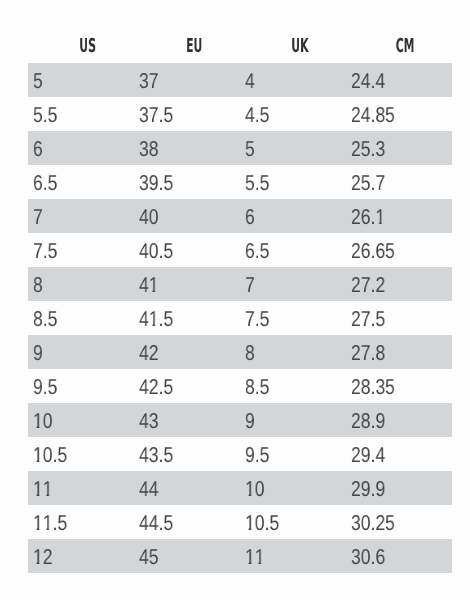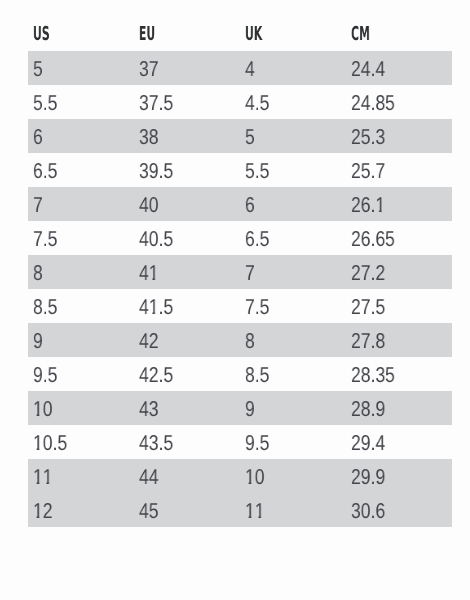--- a/index.html
+++ b/index.html
@@ -26,23 +26,23 @@
     width: 424.3px;
     border-collapse: collapse;
     table-layout: fixed;
   }
   .size-table col.c0 { width: 105.55px; }
   .size-table col.c1 { width: 106px; }
   .size-table col.c2 { width: 106.5px; }
   .size-table col.c3 { width: 106.25px; }
 
   .size-table thead th {
-    height: 51px;
+    height: 63px;
     padding: 0;
-    text-align: left;
+    text-align: right;
     vertical-align: bottom;
     background: #fdfdfd;
     margin-left: 32px;
   }
   .hdr-label {
     display: block;
     font-family: "DejaVu Sans", sans-serif;
     font-weight: 700;
     font-stretch: condensed;
     font-size: 19.2px;
@@ -181,20 +181,26 @@
           <td><span class="cell-val">43.5</span></td>
           <td><span class="cell-val">9.5</span></td>
           <td><span class="cell-val">29.4</span></td>
         </tr>
         <tr class="alt">
           <td><span class="cell-val"><span class="glyph-one">1</span><span class="glyph-one">1</span></span></td>
           <td><span class="cell-val">44</span></td>
           <td><span class="cell-val"><span class="glyph-one">1</span>0</span></td>
           <td><span class="cell-val">29.9</span></td>
         </tr>
+        <tr>
+          <td><span class="cell-val"><span class="glyph-one">1</span><span class="glyph-one">1</span>.5</span></td>
+          <td><span class="cell-val">44.5</span></td>
+          <td><span class="cell-val"><span class="glyph-one">1</span>0.5</span></td>
+          <td><span class="cell-val">30.25</span></td>
+        </tr>
         <tr class="alt">
           <td><span class="cell-val"><span class="glyph-one">1</span>2</span></td>
           <td><span class="cell-val">45</span></td>
           <td><span class="cell-val"><span class="glyph-one">1</span><span class="glyph-one">1</span></span></td>
           <td><span class="cell-val">30.6</span></td>
         </tr>
       </tbody>
   </table>
 </div>
 

